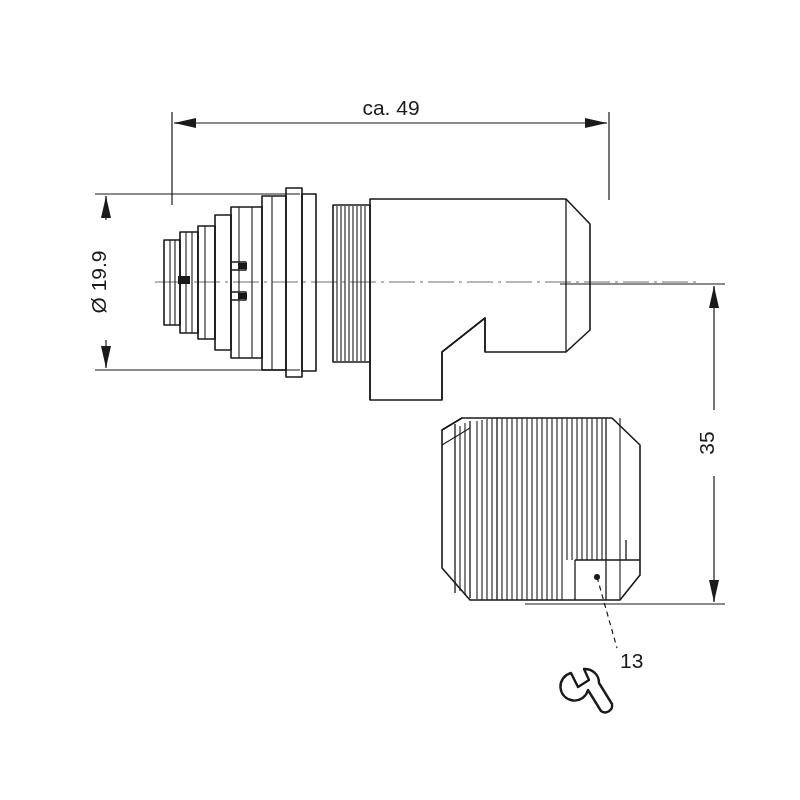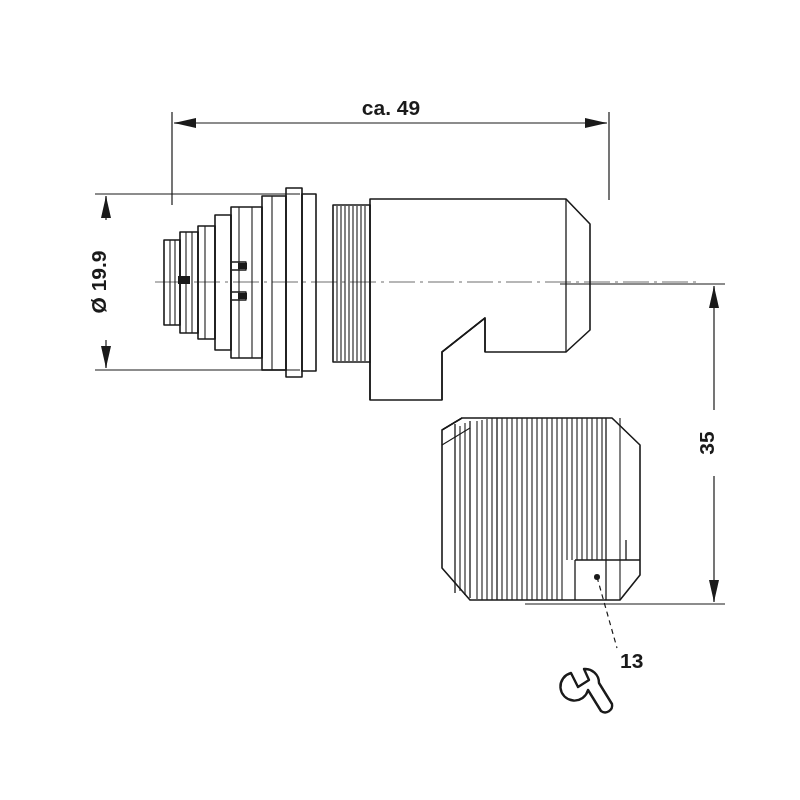--- a/index.html
+++ b/index.html
@@ -10,21 +10,20 @@
   body {
     width: 800px;
     height: 800px;
     font-family: "Liberation Sans", sans-serif;
     overflow: hidden;
   }
   #drawing-root {
     position: relative;
     width: 712px;
     height: 800px;
-    font-weight: bold;
   }
   svg#tech-drawing {
     display: block;
     width: 800px;
     height: 800px;
   }
   .dim-text {
     font-family: "Liberation Sans", sans-serif;
     font-size: 21px;
     fill: #1a1a1a;

